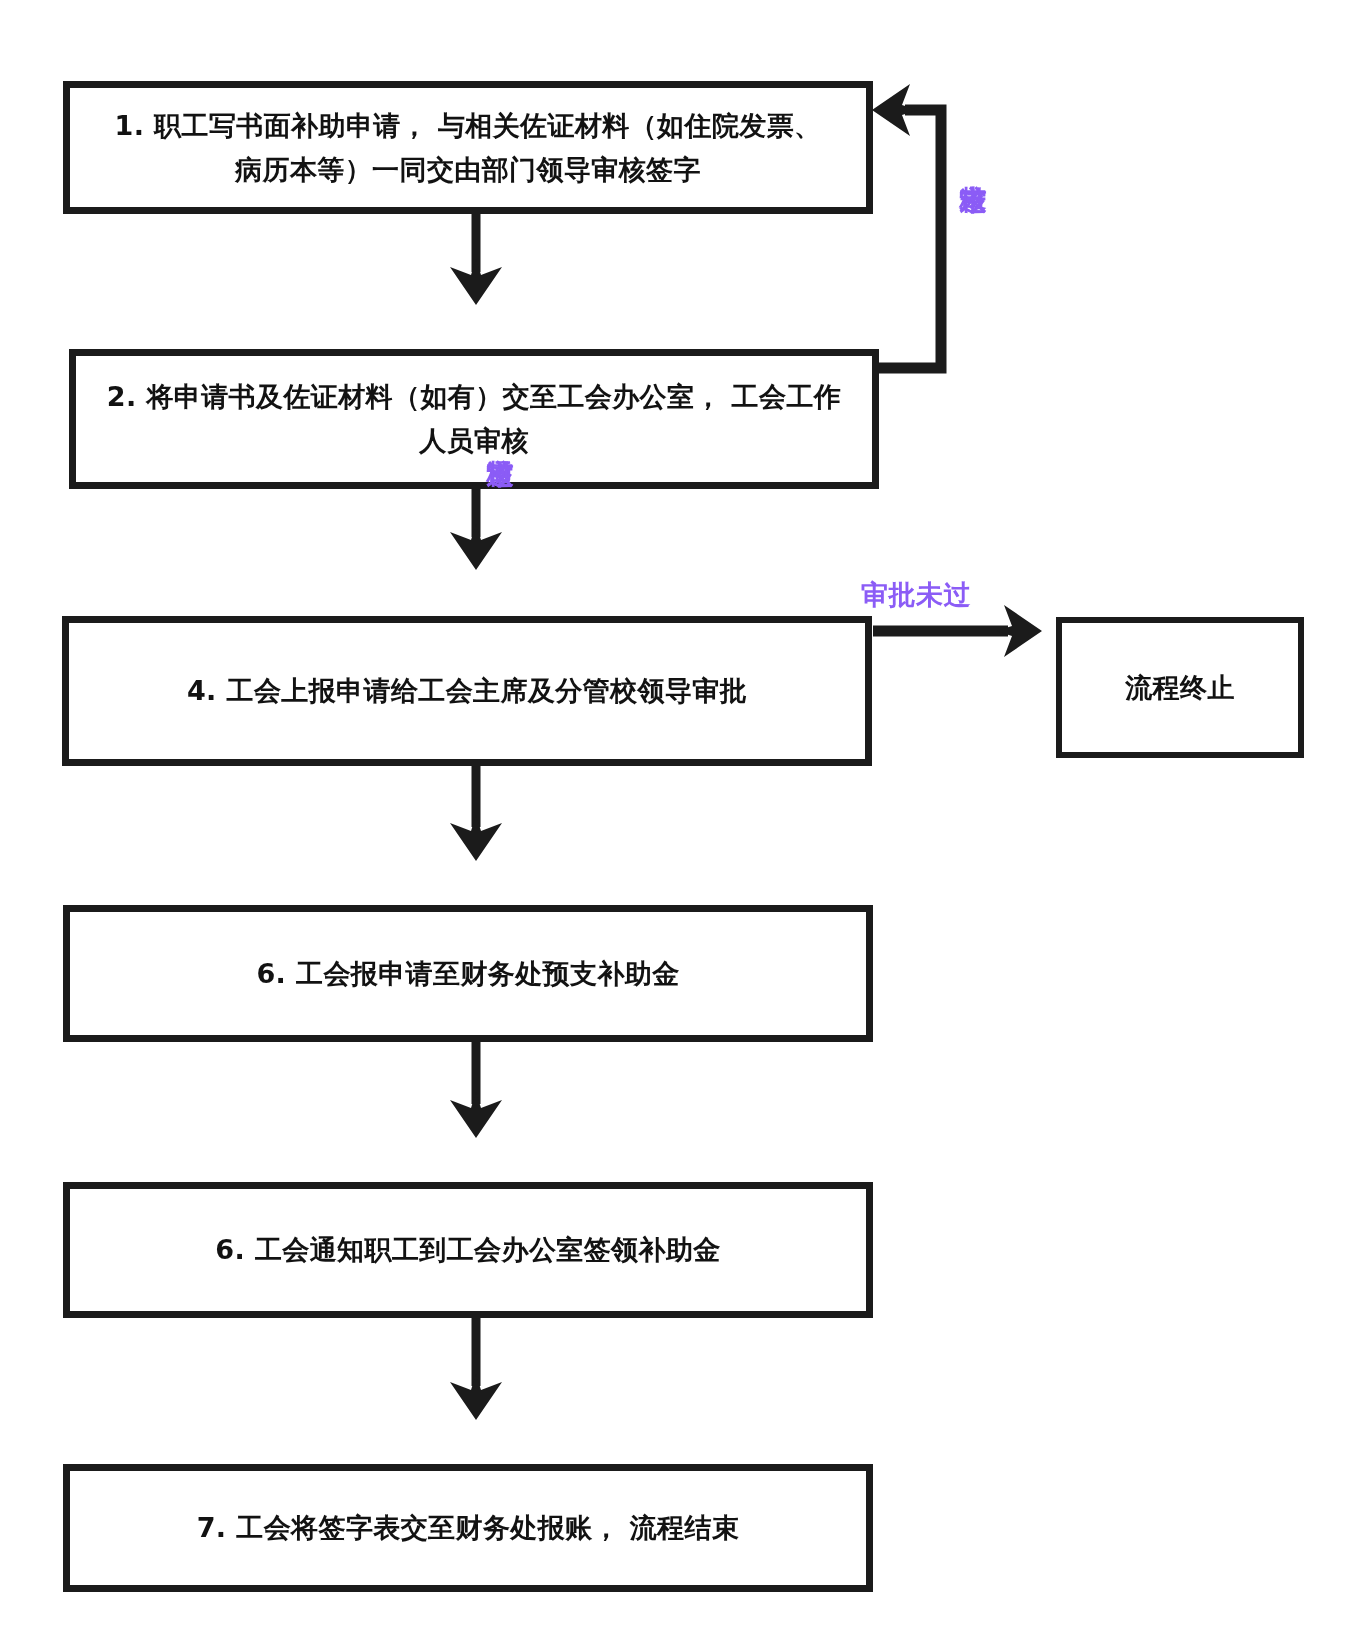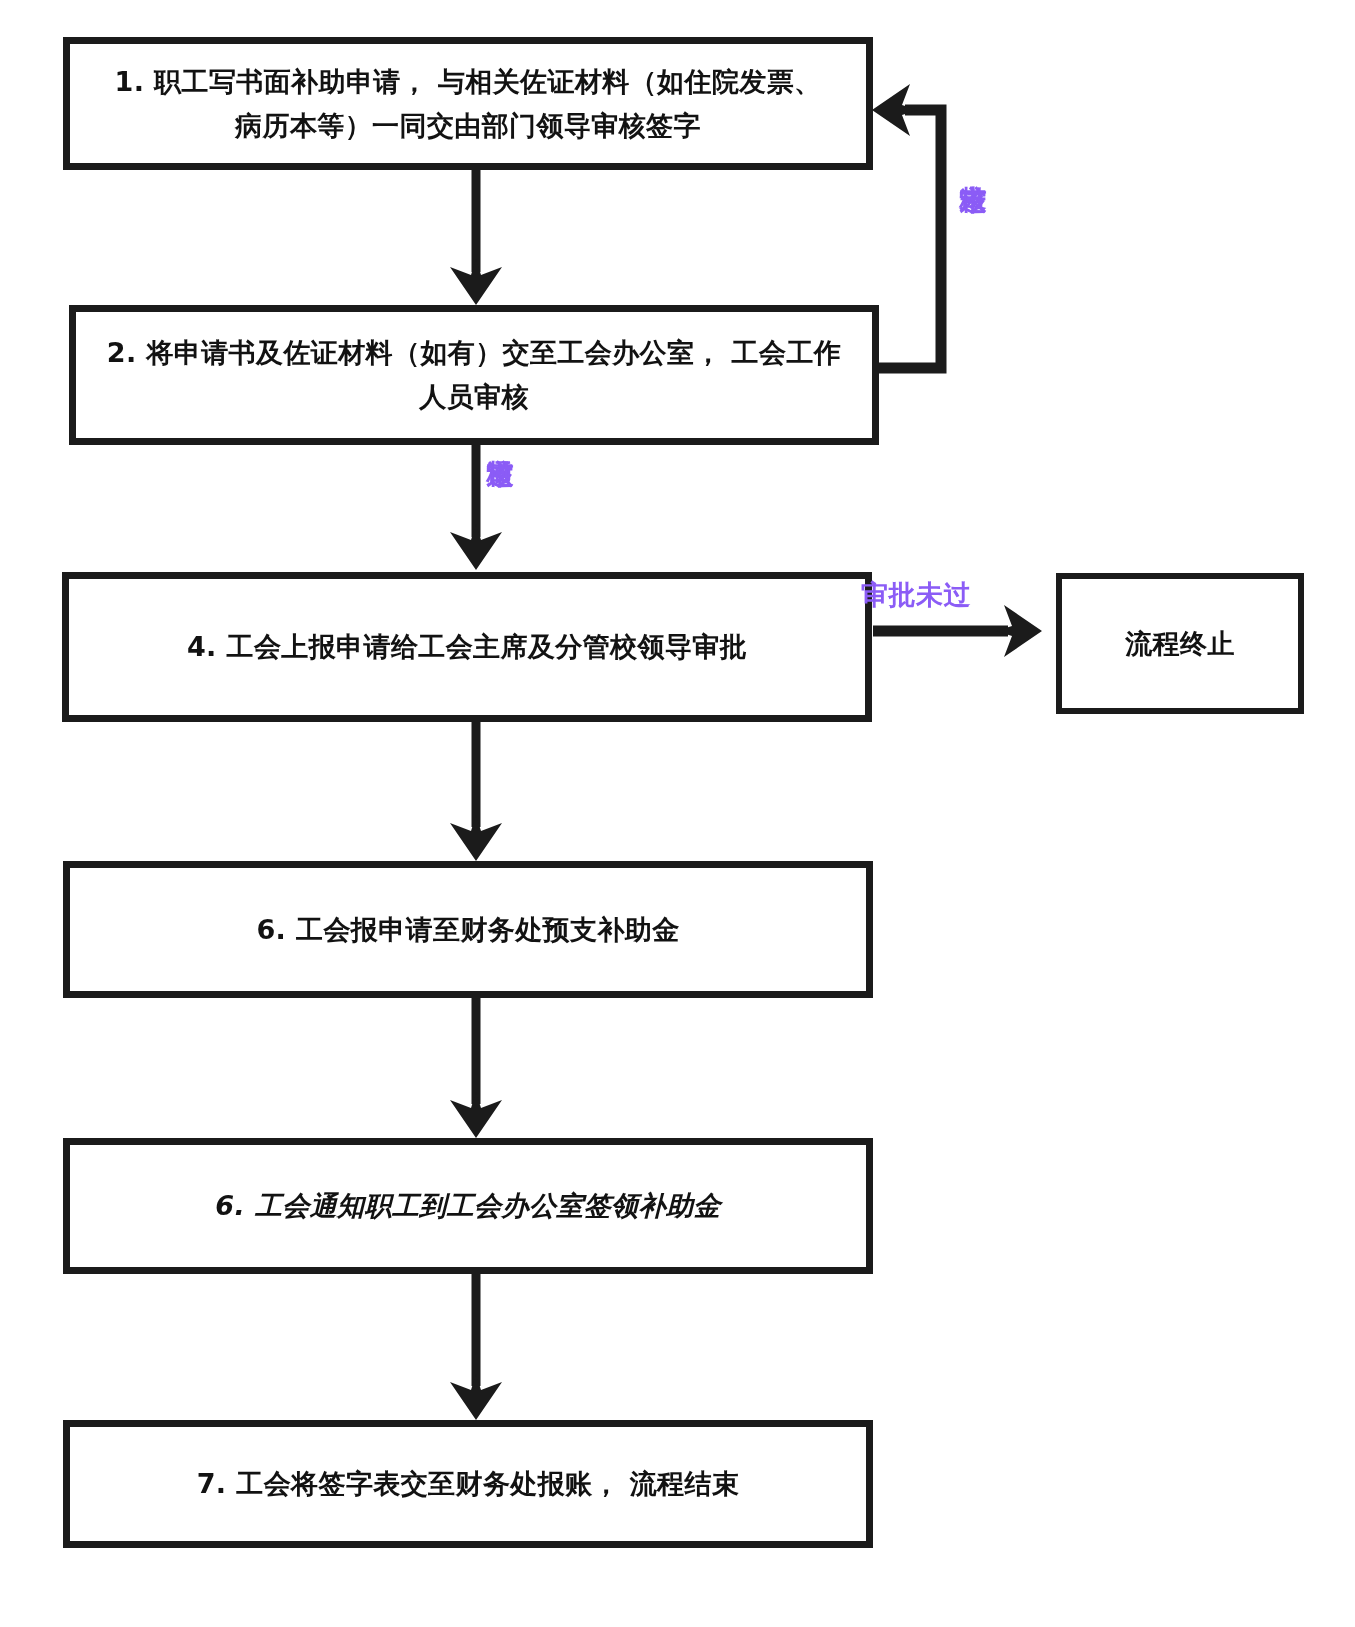--- a/index.html
+++ b/index.html
@@ -28,20 +28,21 @@
     align-items: center;
     justify-content: center;
     text-align: center;
     padding: 4px 14px;
     font-size: 27px;
     line-height: 1.62;
     font-weight: 600;
     letter-spacing: 0.4px;
     color: #121212;
     white-space: pre-line;
+    margin-top: 44px;
   }
   .node.terminal {
     border-width: 6px;
     font-size: 27px;
   }
   .svg-layer {
     position: absolute;
     left: 0;
     top: 0;
     width: 1355px;
@@ -115,21 +116,21 @@
   <div class="node" style="left:63px; top:37px; width:810px; height:133px;">1. 职工写书面补助申请， 与相关佐证材料（如住院发票、
 病历本等）一同交由部门领导审核签字</div>
 
   <div class="node" style="left:69px; top:305px; width:810px; height:140px;">2. 将申请书及佐证材料（如有）交至工会办公室， 工会工作
 人员审核</div>
 
   <div class="node" style="left:62px; top:572px; width:810px; height:150px;">4. 工会上报申请给工会主席及分管校领导审批</div>
 
   <div class="node" style="left:63px; top:861px; width:810px; height:137px;">6. 工会报申请至财务处预支补助金</div>
 
-  <div class="node" style="left:63px; top:1138px; width:810px; height:136px;font-style:italic;">6. 工会通知职工到工会办公室签领补助金</div>
+  <div class="node" style="left:63px; top:1138px; width:810px; height:136px;">6. 工会通知职工到工会办公室签领补助金</div>
 
   <div class="node" style="left:63px; top:1420px; width:810px; height:128px;">7. 工会将签字表交至财务处报账， 流程结束</div>
 
   <div class="node terminal" style="left:1056px; top:573px; width:248px; height:141px;text-align:center;">流程终止</div>
 
   <div class="edge-label vertical" style="left:960px; top:163px;">审核未过</div>
 
   <div class="edge-label vertical" style="left:487px; top:437px;">审核通过</div>
 
   <div class="edge-label" style="left:861px; top:580px;">审批未过</div>

